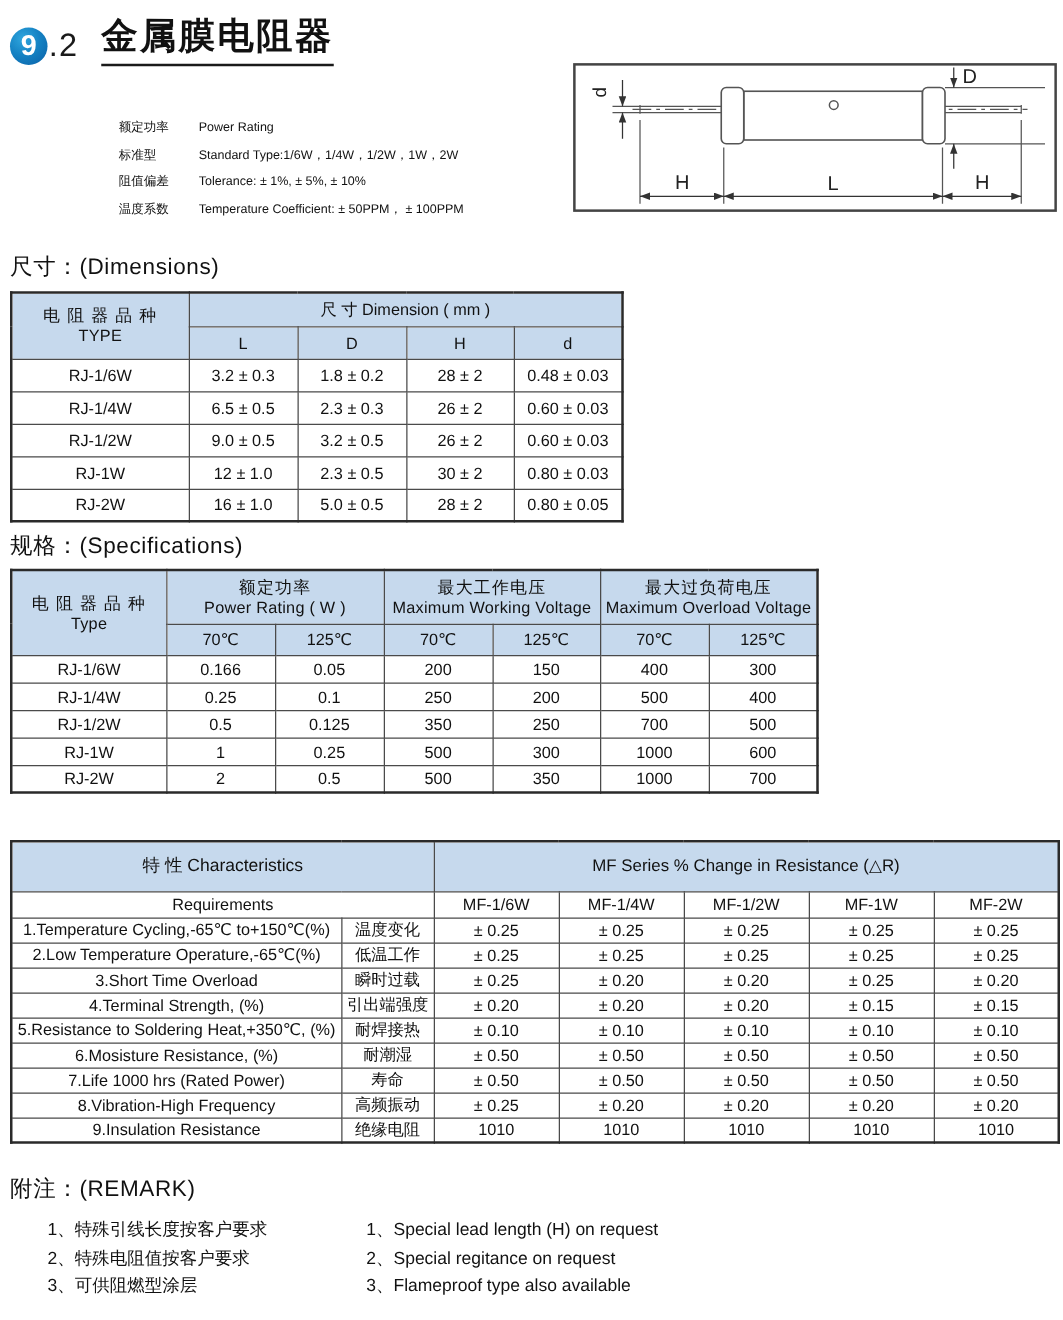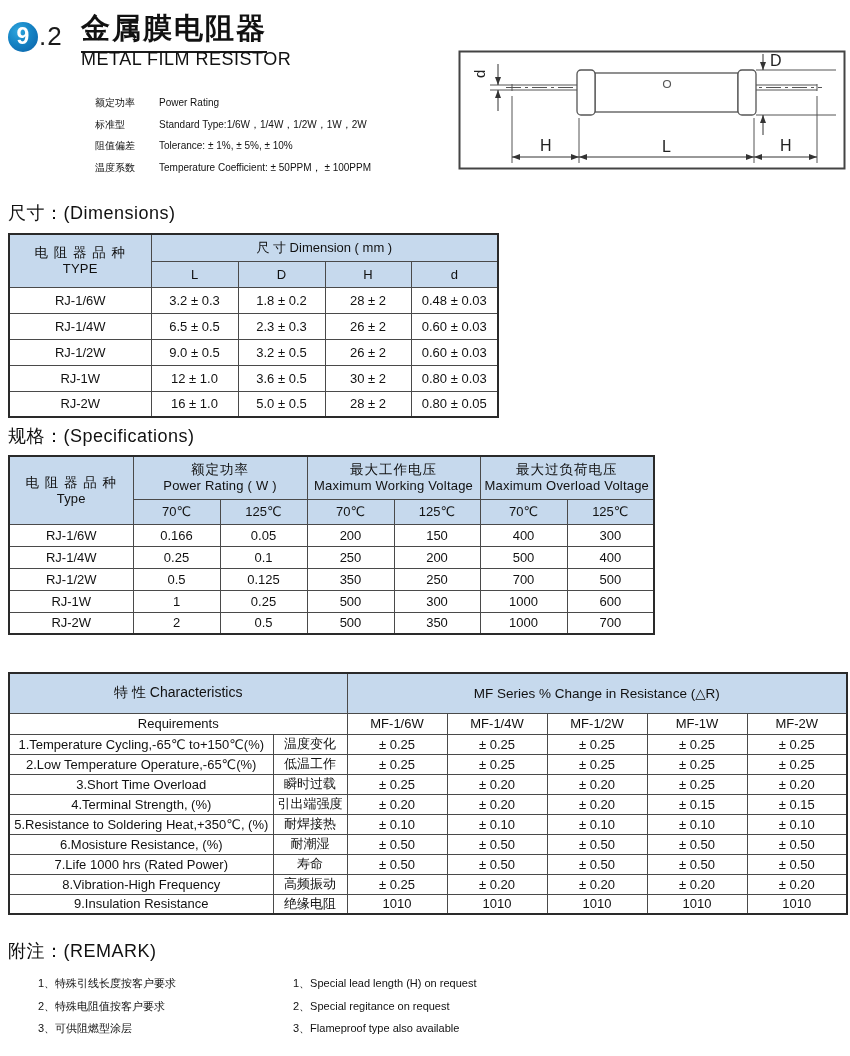--- a/index.html
+++ b/index.html
@@ -37,34 +37,33 @@
   .cell-en{display:block;line-height:16px;font-size:13px;letter-spacing:0.2px;}
   tr.h27{height:27px;} tr.h26{height:26px;} tr.h43{height:43px;} tr.h25{height:25px;}
   tr.h22{height:22px;} tr.h40{height:40px;} tr.h21{height:21px;} tr.h20{height:20px;}
   td.lft{text-align:left;padding-left:6px;font-size:12px;}
   td.cnl{text-align:left;padding-left:8px;font-size:12.5px;margin-left:14px;}
   td.val{font-size:12.5px;}
   th.mfh{font-size:13px;background:#fff;}
   th.reqh{text-align:left;padding-left:6px;font-size:12.5px;background:#fff;}
 
   
-  .remark-list{position:absolute;top:972px;font-size:11px;line-height:22.5px;white-space:nowrap;}
+  .remark-list{position:absolute;top:972px;font-size:14px;line-height:22.5px;white-space:nowrap;}
   .remark-cn{left:38px;} .remark-en{left:293px;}
 </style>
 </head>
 <body>
 
 <div class="page">
 
   <div class="badge">
     <span class="badge-circle">9</span>
       <span class="badge-suffix">.2</span>
   </div>
   <div class="title-cn">金属膜电阻器</div>
-  <div class="title-en">METAL FILM RESISTOR</div>
 
   <div class="intro">
     <div class="intro-line"><span class="intro-cn">额定功率</span><span>Power Rating</span></div>
     <div class="intro-line"><span class="intro-cn">标准型</span><span>Standard Type:1/6W，1/4W，1/2W，1W，2W</span></div>
     <div class="intro-line"><span class="intro-cn">阻值偏差</span><span>Tolerance: ± 1%, ± 5%, ± 10%</span></div>
     <div class="intro-line"><span class="intro-cn">温度系数</span><span>Temperature Coefficient: ± 50PPM， ± 100PPM</span></div>
   </div>
 
   <div class="diagram">
     <svg width="388" height="120" viewBox="0 0 388 120">
@@ -156,21 +155,21 @@
     <tr class="h26">
       <td>RJ-1/2W</td>
       <td>9.0 ± 0.5</td>
       <td>3.2 ± 0.5</td>
       <td>26 ± 2</td>
       <td>0.60 ± 0.03</td>
     </tr>
     <tr class="h26">
       <td>RJ-1W</td>
       <td>12 ± 1.0</td>
-      <td>3.6 ± 0.5</td>
+      <td>2.3 ± 0.5</td>
       <td>30 ± 2</td>
       <td>0.80 ± 0.03</td>
     </tr>
     <tr class="h26">
       <td>RJ-2W</td>
       <td>16 ± 1.0</td>
       <td>5.0 ± 0.5</td>
       <td>28 ± 2</td>
       <td>0.80 ± 0.05</td>
     </tr>

